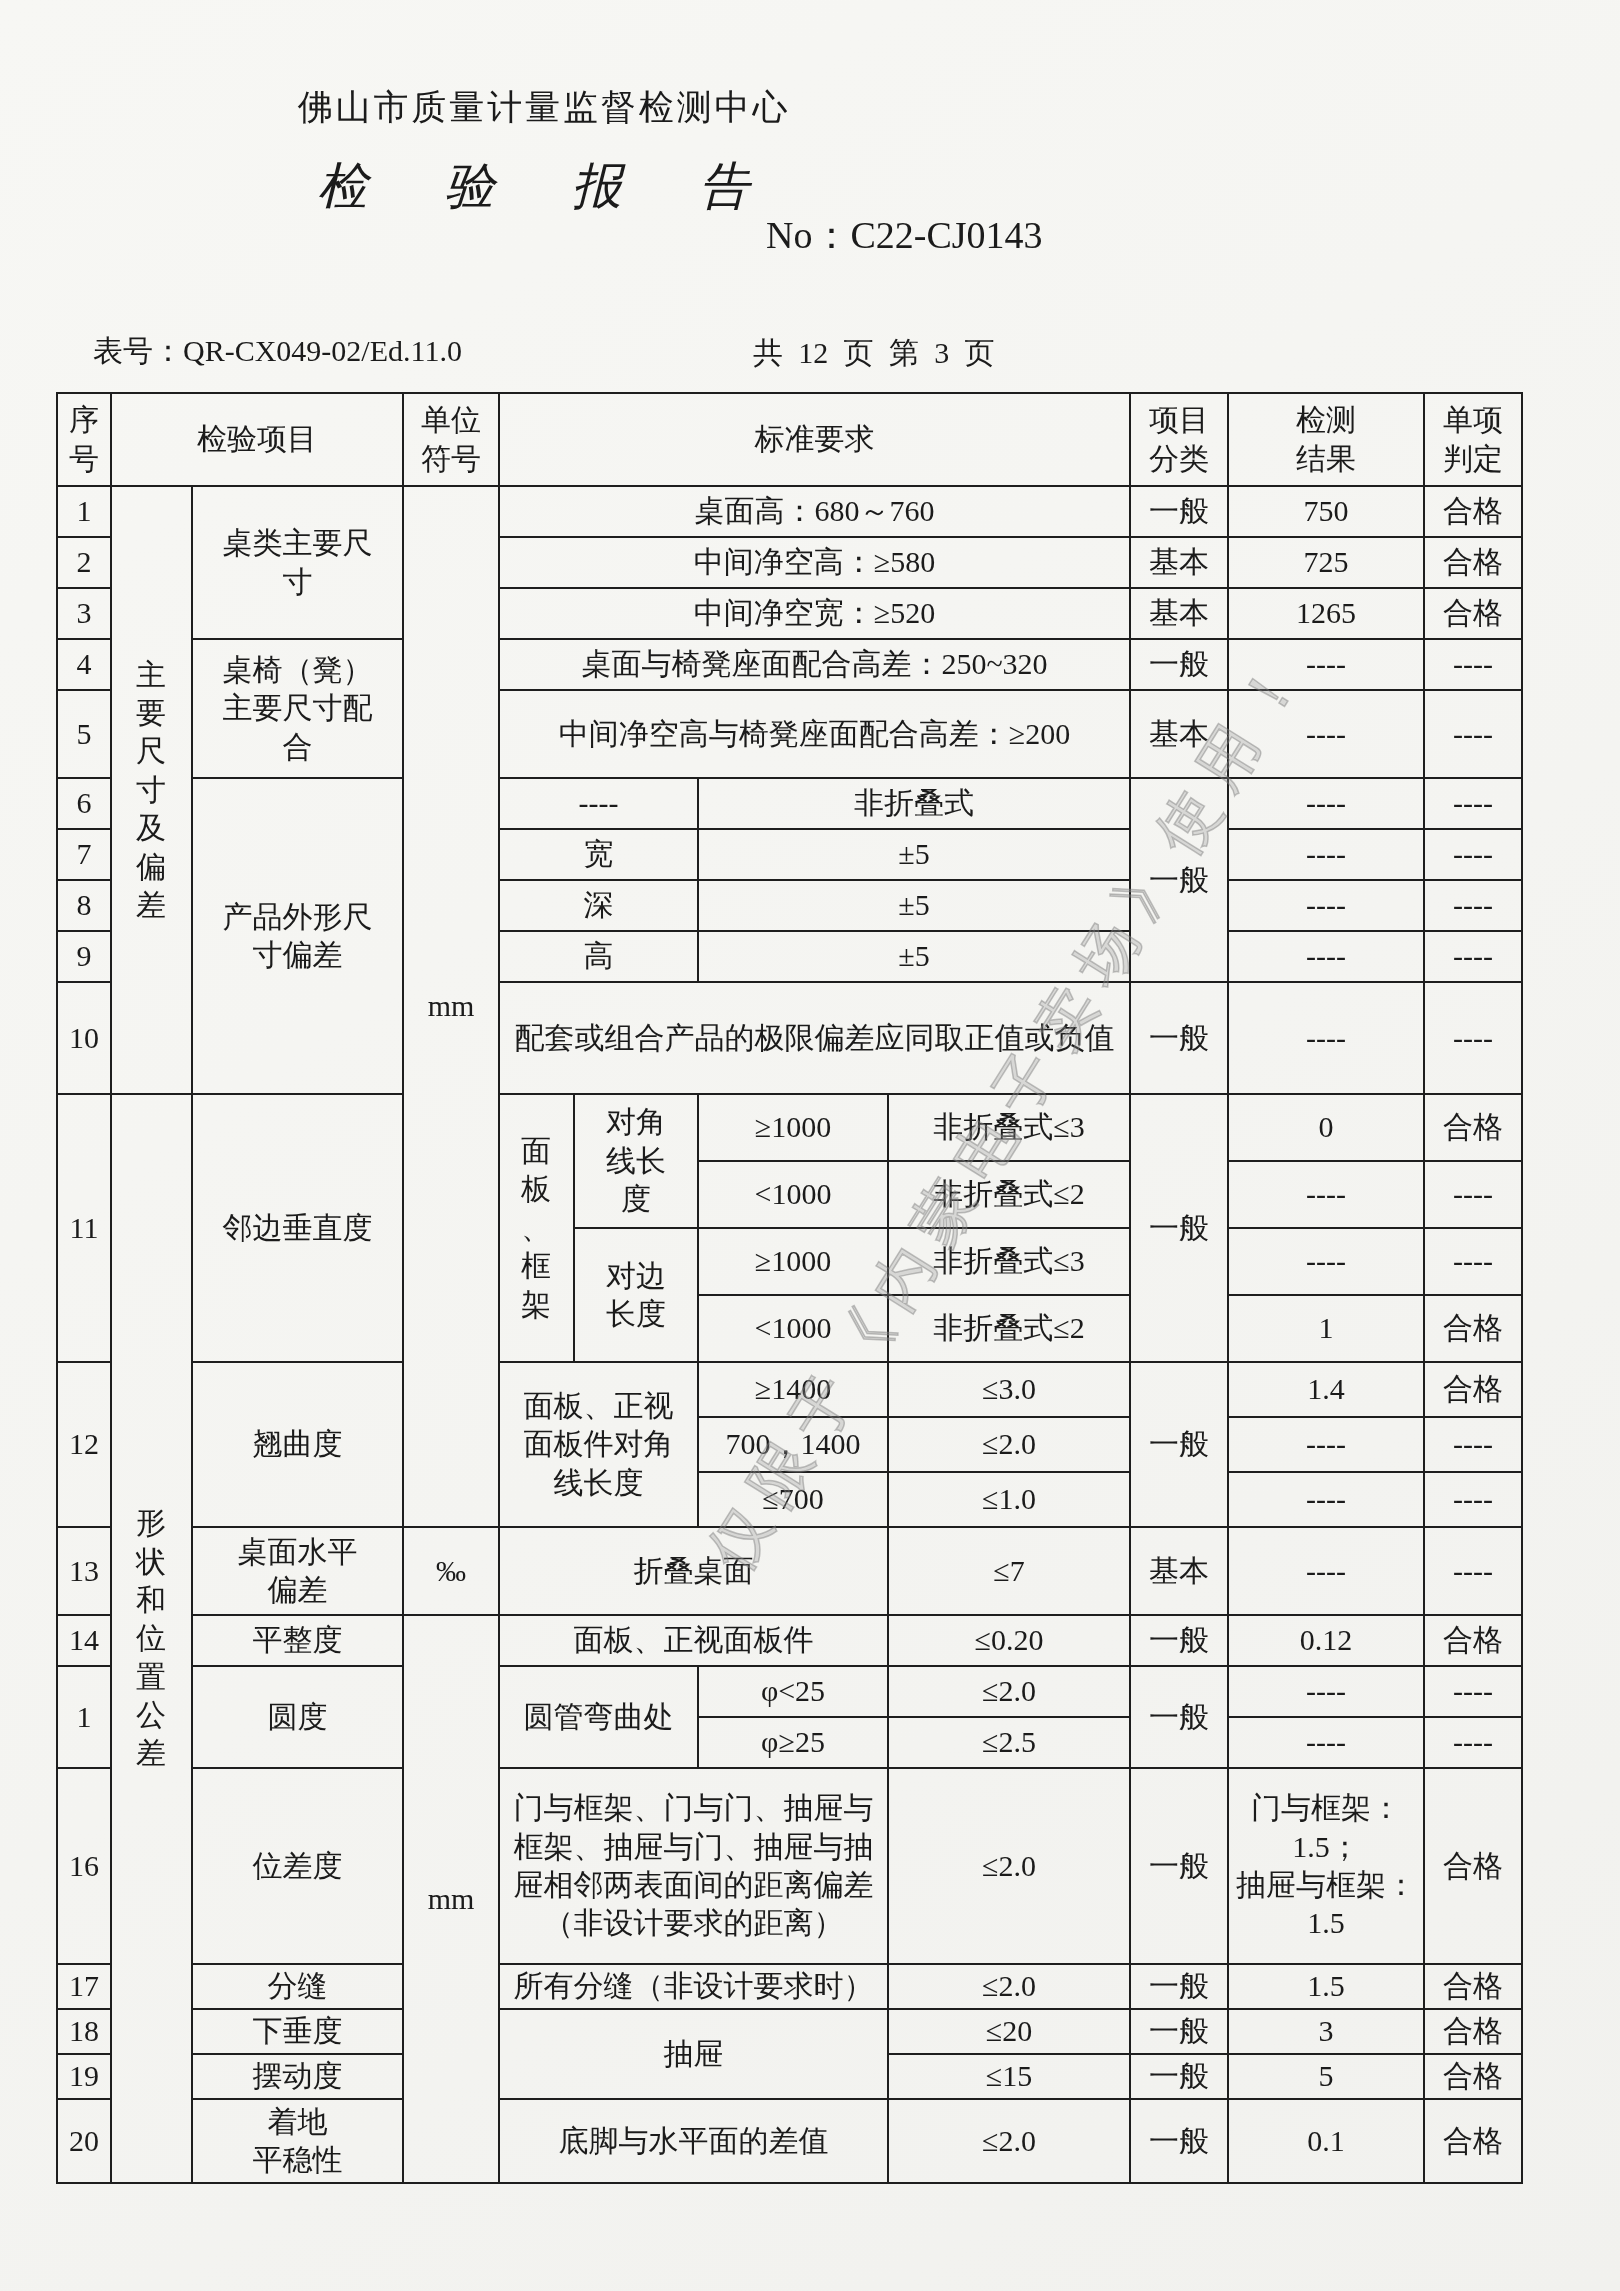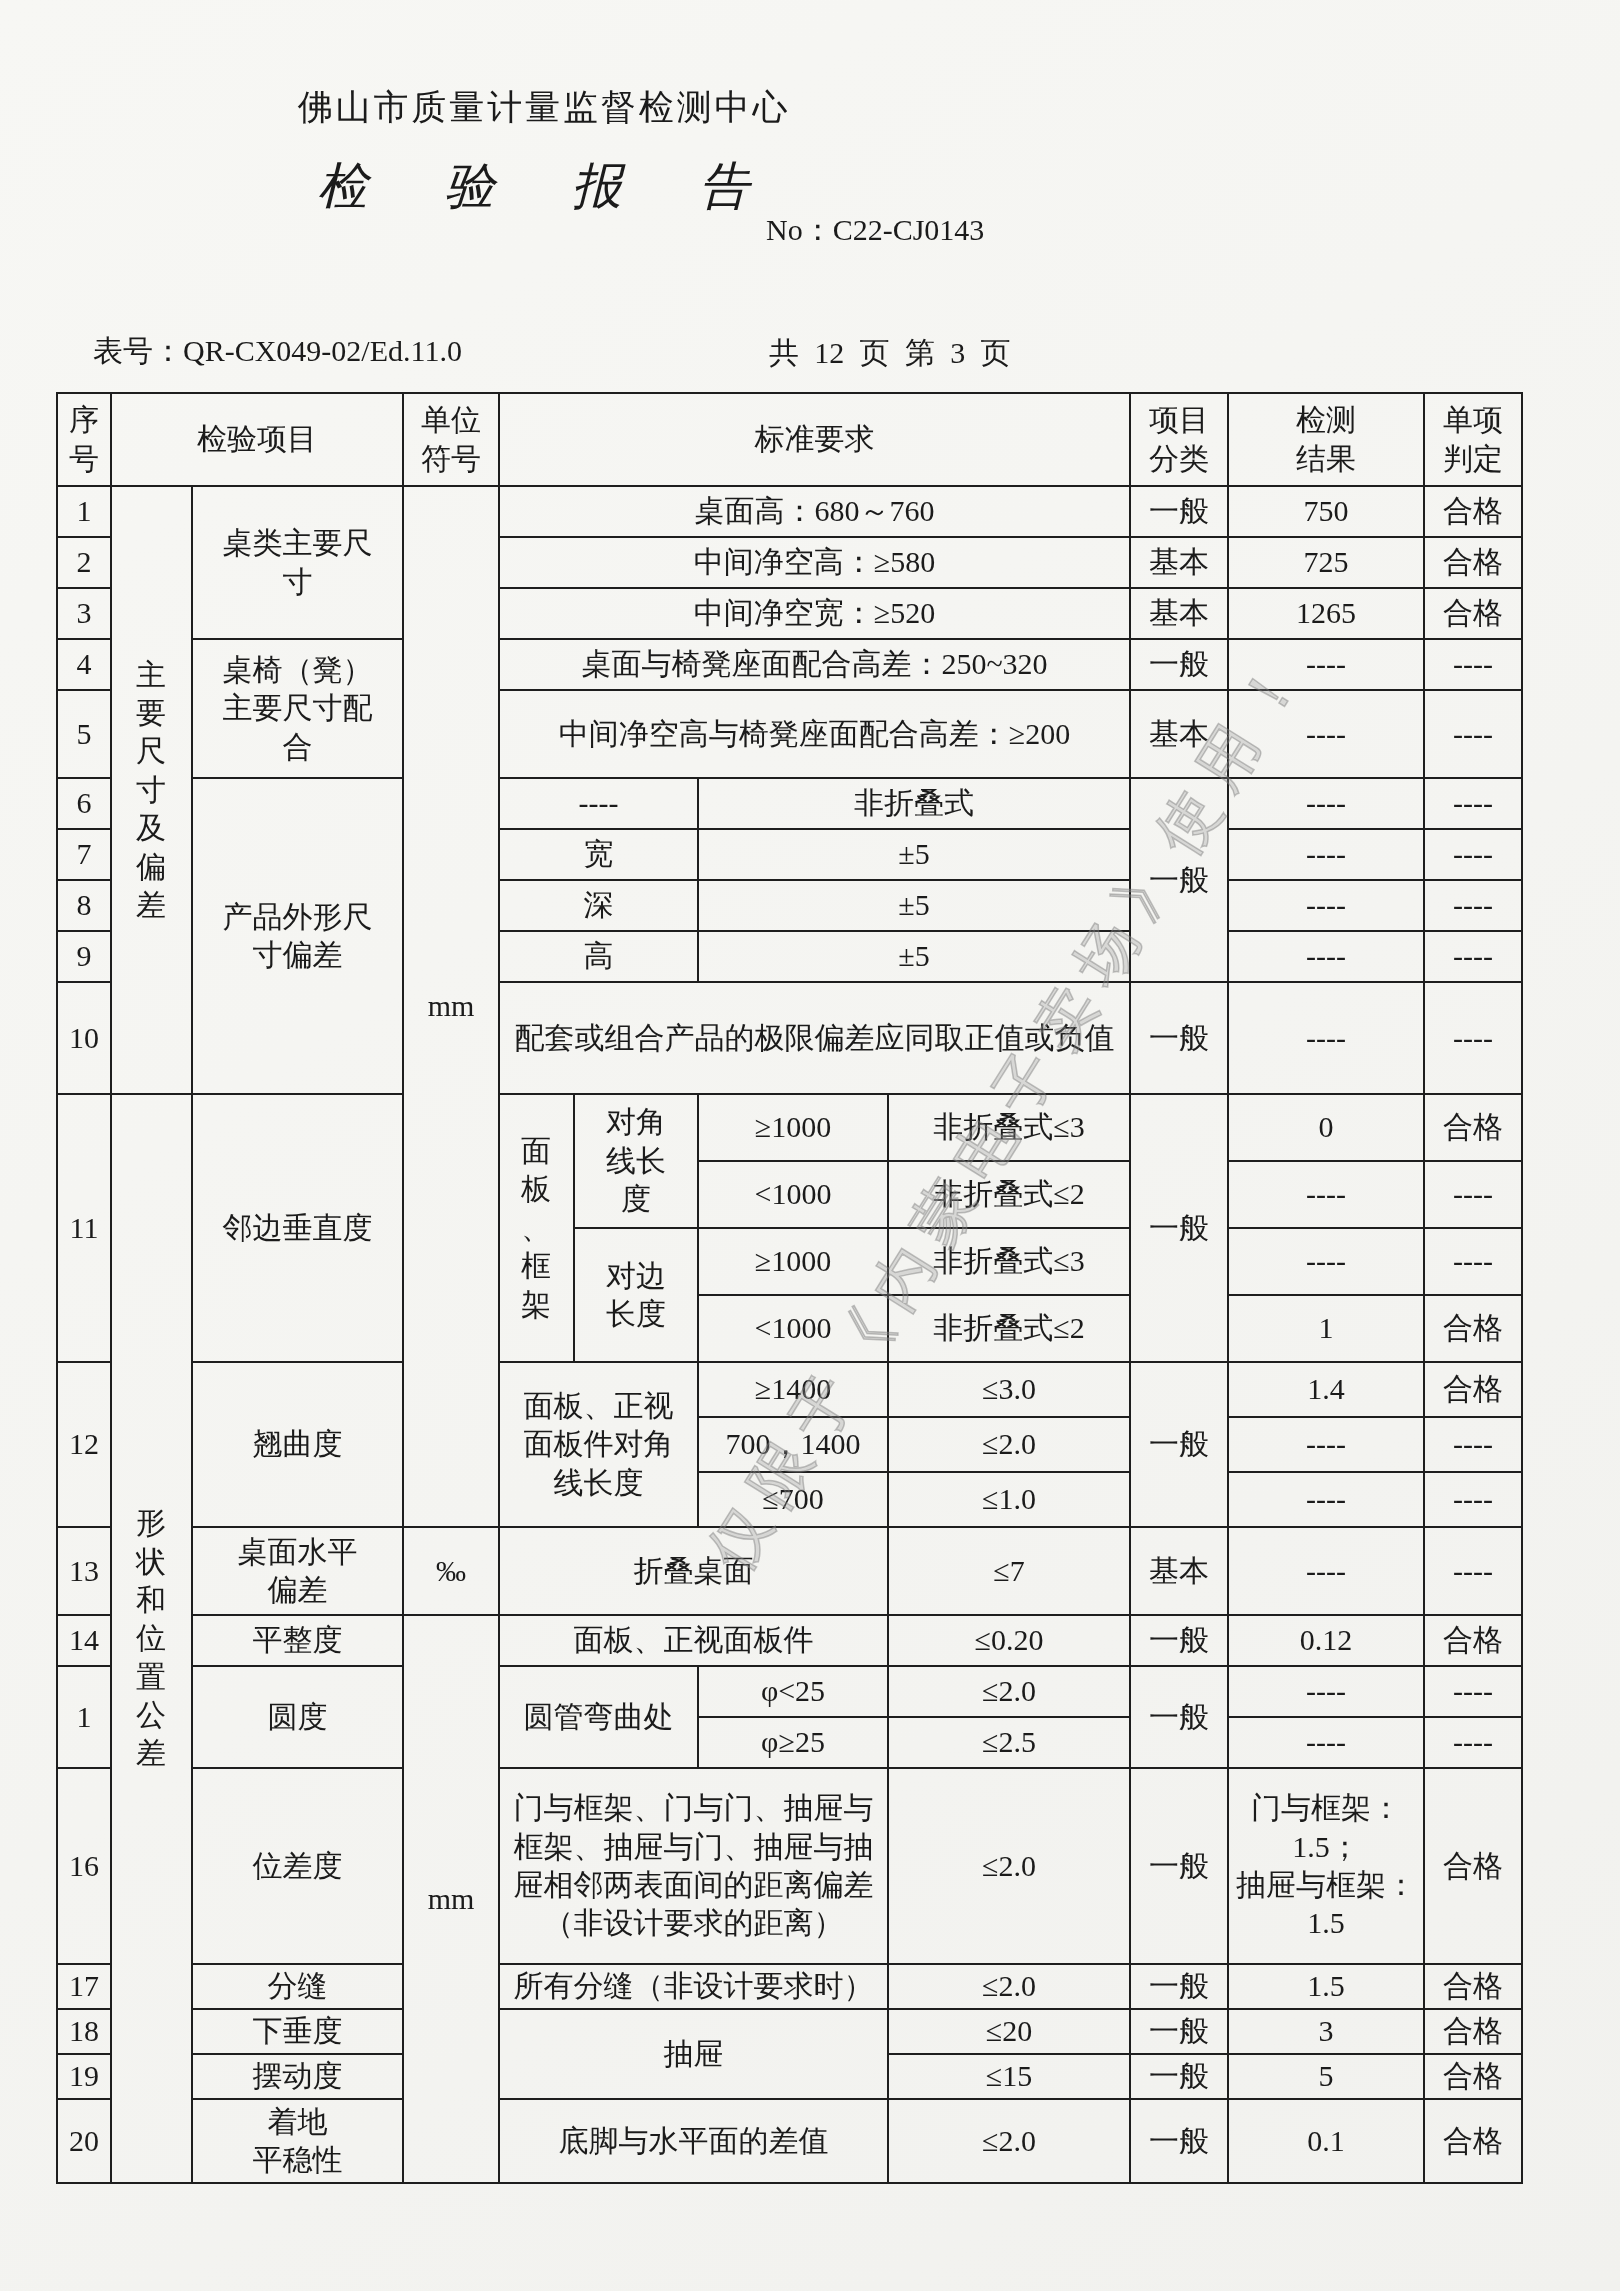--- a/index.html
+++ b/index.html
@@ -5,23 +5,23 @@
   html,body{margin:0;padding:0;}
   body{
     width:1620px;height:2292px;position:relative;
     background:linear-gradient(145deg,#f7f7f4 0%,#f4f4f1 55%,#f1f1ee 100%);
     font-family:"Liberation Serif","DejaVu Serif",serif;
     color:#1b1b1b;overflow:hidden;
   }
   .abs{position:absolute;}
   .org-title{top:84px;left:0;width:1088px;text-align:center;font-size:35px;letter-spacing:2.9px;}
   .report-title{top:153px;left:0;width:1088px;text-align:center;font-size:50px;letter-spacing:21.6px;word-spacing:21.6px;font-style:italic;}
-  .report-no{top:210px;left:766px;font-size:30px;}
+  .report-no{top:210px;left:766px;font-size:38px;}
   .form-no{top:331px;left:93px;font-size:30px;}
-  .page-info{top:333px;left:753px;font-size:30px;word-spacing:7.8px;margin-left:16px;}
+  .page-info{top:333px;left:753px;font-size:30px;word-spacing:7.8px;}
 
   .watermark{
     top:1068px;left:294px;width:1431px;text-align:center;
     font-size:61px;letter-spacing:15.7px;
     color:rgba(150,150,150,0.30);
     -webkit-text-stroke:1.5px rgba(125,125,125,0.45);
     transform:rotate(-58deg);transform-origin:center center;
     pointer-events:none;white-space:nowrap;z-index:5;
   }
 

